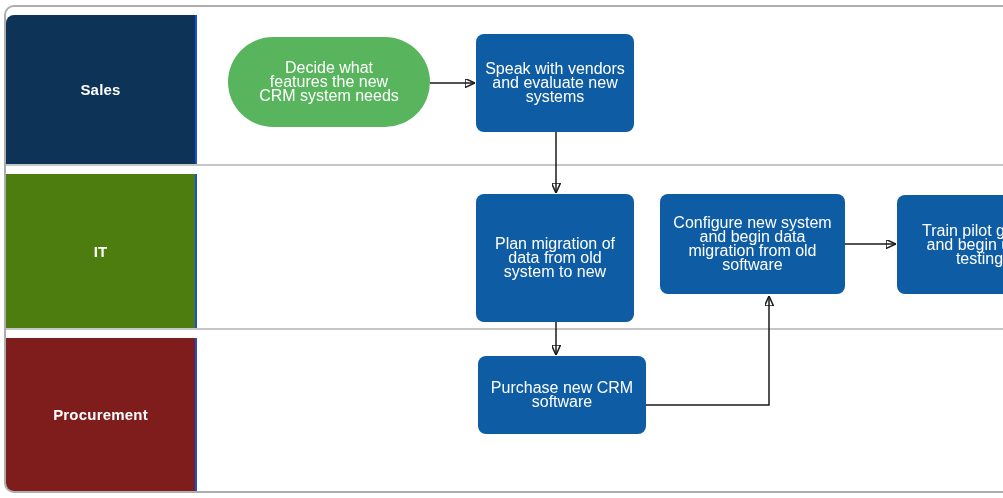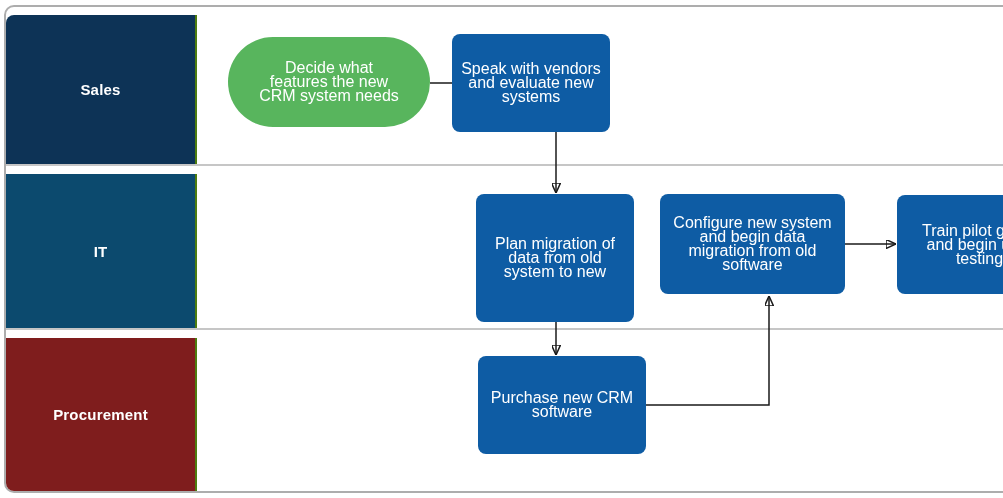--- a/index.html
+++ b/index.html
@@ -24,53 +24,53 @@
     display: flex;
     flex-direction: column;
   }
   .sl-row { display: flex; box-sizing: border-box; }
   .sl-row.r1 { height: 157px; }
   .sl-row.r2 { height: 164px; border-top: 2px solid #c6c6c6; }
   .sl-row.r3 { height: 163px; border-top: 2px solid #c6c6c6; }
   .label-cell {
     width: 191px;
     box-sizing: border-box;
-    border-right: 2px solid #4d7c0f;
+    border-right: 2px solid #1d4ed8;
     display: flex; align-items: center; justify-content: center;
     color: #ffffff;
     font-weight: bold;
     font-size: 15px;
     letter-spacing: 0.2px;
     margin-top: 8px;
   }
   .label-sales { background: #0d3356; border-radius: 8px 0 0 0; }
-  .label-it { background: #0c4a6e; }
+  .label-it { background: #4d7c0f; }
   .label-procurement { background: #7f1d1d; border-radius: 0 0 0 8px; }
   .content-cell { flex: 1; background: #ffffff; }
 
   
   .node {
     position: absolute;
     display: flex; align-items: center; justify-content: center;
     color: #ffffff;
     font-size: 16px;
     line-height: 14px;
     text-align: center;
     white-space: pre-line;
     box-sizing: border-box;
   }
   .process { background: #0e5ca4; border-radius: 8px; }
   .terminator { background: #58b55d; border-radius: 45px; }
 
   .n-start     { left: 228px; top: 37px;  width: 202px; height: 90px; }
-  .n-speak     { left: 452px; top: 34px;  width: 158px; height: 98px; }
+  .n-speak     { left: 476px; top: 34px;  width: 158px; height: 98px; }
   .n-plan      { left: 476px; top: 194px; width: 158px; height: 128px; }
   .n-configure { left: 660px; top: 194px; width: 185px; height: 100px; }
   .n-train     { left: 897px; top: 195px; width: 165px; height: 99px; }
-  .n-purchase  { left: 478px; top: 356px; width: 168px; height: 98px; }
+  .n-purchase  { left: 478px; top: 356px; width: 168px; height: 78px; }
 
   svg.connectors {
     position: absolute; left: 0; top: 0;
     width: 1003px; height: 498px;
     pointer-events: none;
   }
   svg.connectors path { stroke: #1a1a1a; stroke-width: 1.5; fill: none; }
 </style>
 </head>
 <body>

